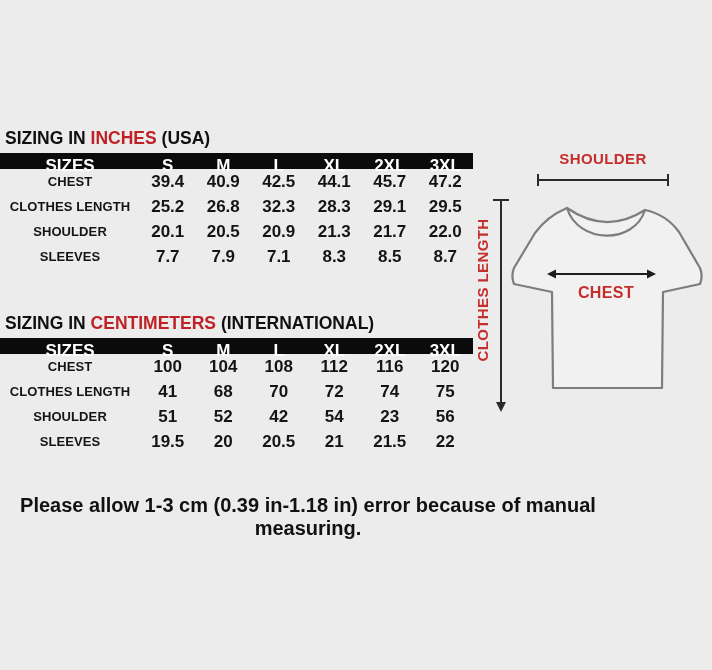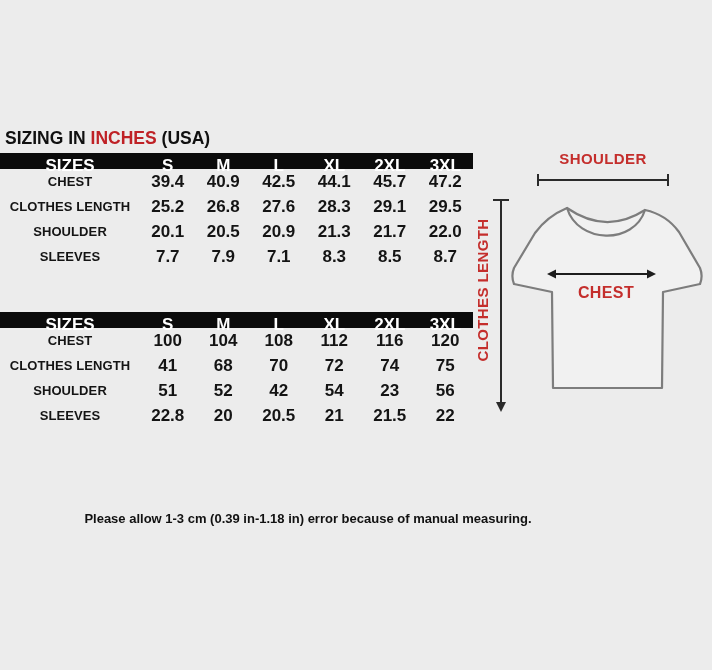--- a/index.html
+++ b/index.html
@@ -20,22 +20,22 @@
   .tbl-title{margin:0 0 4px 5px;font-size:17.5px;line-height:22px;font-weight:bold;color:var(--ink);white-space:nowrap;}
   .tbl-title .unit{color:var(--red);text-align:right;}
 
   .hdr{display:grid;grid-template-columns:140px repeat(6,55.5px);background:var(--bar);height:16px;align-items:center;}
   .hdr span{color:#fff;font-weight:bold;font-size:17px;text-align:center;line-height:26px;}
 
   .row{display:grid;grid-template-columns:140px repeat(6,55.5px);height:25px;align-items:center;}
   .row .lbl{font-size:13px;font-weight:bold;color:#141414;text-align:center;letter-spacing:0.1px;}
   .row .val{font-size:17px;font-weight:700;color:#141414;text-align:center;}
 
-  .footer{position:absolute;top:511px;left:0;width:616px;text-align:center;
-          font-size:13px;font-weight:600;color:#111;}
+  .footer{position:absolute;top:494px;left:0;width:616px;text-align:center;
+          font-size:20px;font-weight:600;color:#111;}
 
   .diagram-svg{position:absolute;left:460px;top:140px;width:252px;height:280px;}
 
   .dlabel{position:absolute;color:var(--red2);font-weight:bold;white-space:nowrap;text-align:center;}
   .lbl-shoulder{left:540px;top:150px;width:126px;font-size:15px;letter-spacing:0.4px;}
   .lbl-chest{left:556px;top:284px;width:100px;font-size:16px;letter-spacing:0.4px;}
   .lbl-clothes-length{left:403px;top:281px;width:160px;height:18px;font-size:15px;letter-spacing:0.4px;
                       transform:rotate(-90deg);transform-origin:center center;line-height:18px;}
 </style>
 </head>
@@ -62,21 +62,21 @@
       <span class="val">40.9</span>
       <span class="val">42.5</span>
       <span class="val">44.1</span>
       <span class="val">45.7</span>
       <span class="val">47.2</span>
     </div>
     <div class="row">
       <span class="lbl">CLOTHES LENGTH</span>
       <span class="val">25.2</span>
       <span class="val">26.8</span>
-      <span class="val">27.6</span>
+      <span class="val">32.3</span>
       <span class="val">28.3</span>
       <span class="val">29.1</span>
       <span class="val">29.5</span>
     </div>
     <div class="row">
       <span class="lbl">SHOULDER</span>
       <span class="val">20.1</span>
       <span class="val">20.5</span>
       <span class="val">20.9</span>
       <span class="val">21.3</span>
@@ -88,20 +88,23 @@
       <span class="val">7.7</span>
       <span class="val">7.9</span>
       <span class="val">7.1</span>
       <span class="val">8.3</span>
       <span class="val">8.5</span>
       <span class="val">8.7</span>
     </div>
   </section>
 
   <section class="size-table" id="tbl-cm">
+    <h2 class="tbl-title"><span>SIZING IN</span>
+      <span class="unit">CENTIMETERS</span>
+      <span>(INTERNATIONAL)</span></h2>
     <div class="hdr">
       <span>SIZES</span>
       <span>S</span>
       <span>M</span>
       <span>L</span>
       <span>XL</span>
       <span>2XL</span>
       <span>3XL</span>
     </div>
     <div class="row">
@@ -126,21 +129,21 @@
       <span class="lbl">SHOULDER</span>
       <span class="val">51</span>
       <span class="val">52</span>
       <span class="val">42</span>
       <span class="val">54</span>
       <span class="val">23</span>
       <span class="val">56</span>
     </div>
     <div class="row">
       <span class="lbl">SLEEVES</span>
-      <span class="val">22.8</span>
+      <span class="val">19.5</span>
       <span class="val">20</span>
       <span class="val">20.5</span>
       <span class="val">21</span>
       <span class="val">21.5</span>
       <span class="val">22</span>
     </div>
   </section>
 
   <svg class="diagram-svg" viewBox="0 0 252 280" aria-hidden="true">
 

